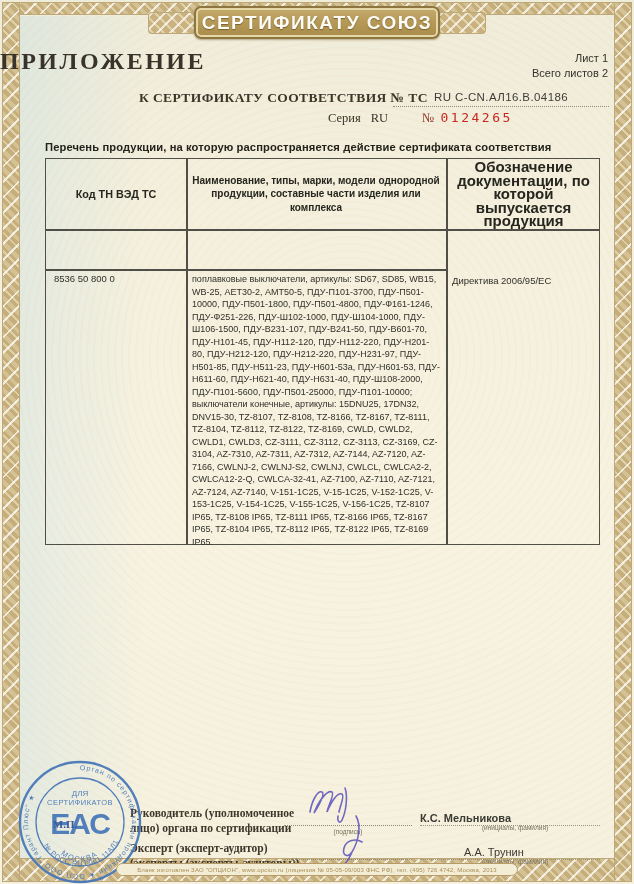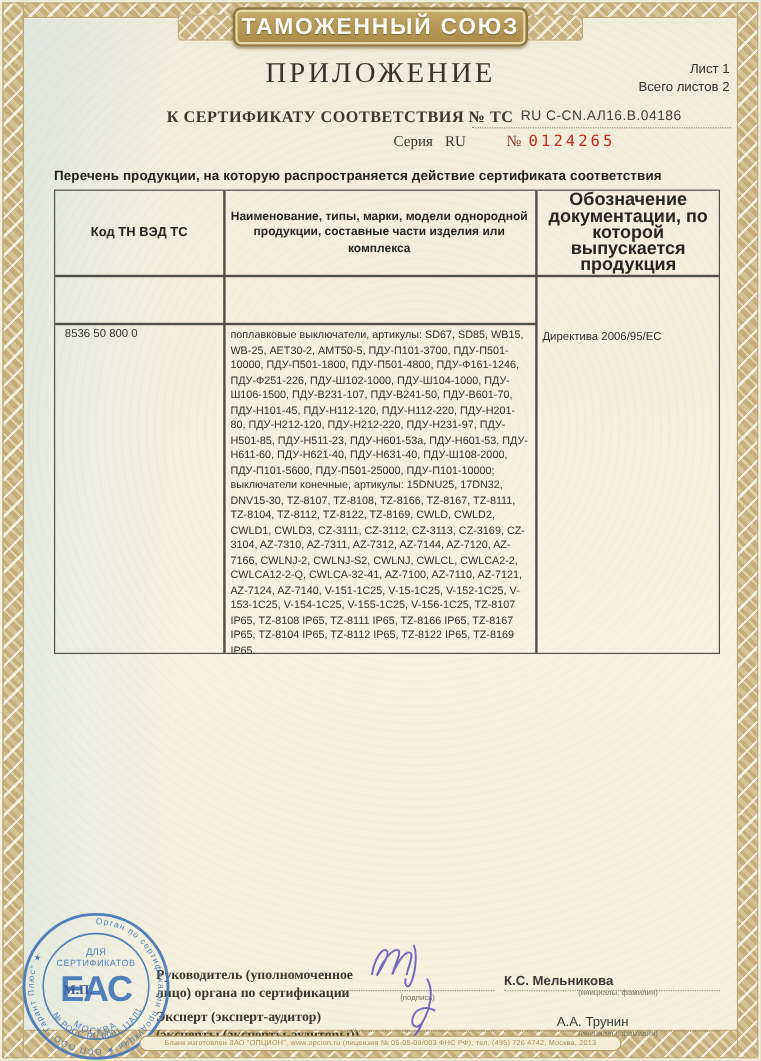--- a/index.html
+++ b/index.html
@@ -32,22 +32,22 @@
 
   .plaque { position:absolute; left:50%; transform:translateX(-50%); top:6px;
     width:246px; height:33px; border-radius:7px;
     background:linear-gradient(180deg,#c5ab6e 0%,#b79a58 45%,#a98b4a 100%);
     border:2px solid #8d7540;
     box-shadow:inset 0 0 0 2px #e6d7a8, 0 1px 2px rgba(120,100,50,.5);
     display:flex; align-items:center; justify-content:center; }
   .plaque-text { color:#fdfcf6; font-weight:bold; font-size:19px; letter-spacing:1.5px;
     font-family:"Liberation Sans", sans-serif; text-shadow:0 1px 1px rgba(90,70,30,.65); white-space:nowrap; }
 
-  .doc-title { position:absolute; left:0; right:0; top:48px; text-align:center;
-    font-family:"Liberation Serif", serif; font-weight:normal; font-size:24px;
+  .doc-title { position:absolute; left:0; right:0; top:48px; text-align:left;
+    font-family:"Liberation Serif", serif; font-weight:bold; font-size:24px;
     letter-spacing:2.5px; color:#39332a; }
   .sheet-block { position:absolute; right:26px; top:51px; text-align:right;
     font-size:11px; line-height:15px; color:#33332c; }
 
   .cert-label { position:absolute; left:139px; top:90px;
     font-family:"Liberation Serif", serif; font-weight:bold; font-size:13.5px;
     letter-spacing:.4px; color:#3b352a; white-space:nowrap; }
   .cert-number { position:absolute; left:393px; right:25px; top:91px; height:16px;
     border-bottom:1px dotted #8f8a76; text-align:center;
     font-size:11.5px; letter-spacing:.4px; color:#3e3e38; }
@@ -92,21 +92,21 @@
   <div class="texture"></div>
 
   <div class="strip strip-top"></div>
   <div class="strip strip-bottom"></div>
   <div class="strip strip-left"></div>
   <div class="strip strip-right"></div>
 
   <div class="wing wing-l"></div>
   <div class="wing wing-r"></div>
   <div class="plaque">
-    <span class="plaque-text">ТАМОЖЕННЫЙ СОЮЗ</span>
+    <span class="plaque-text">СЕРТИФИКАТУ СОЮЗ</span>
   </div>
 
   <div class="doc-title">ПРИЛОЖЕНИЕ</div>
   <div class="sheet-block">
     <div>Лист 1</div>
     <div>Всего листов 2</div>
   </div>
   <div class="cert-label">К СЕРТИФИКАТУ СООТВЕТСТВИЯ  № ТС</div>
   <div class="cert-number">RU C-CN.АЛ16.B.04186</div>
   <div class="series-line">

